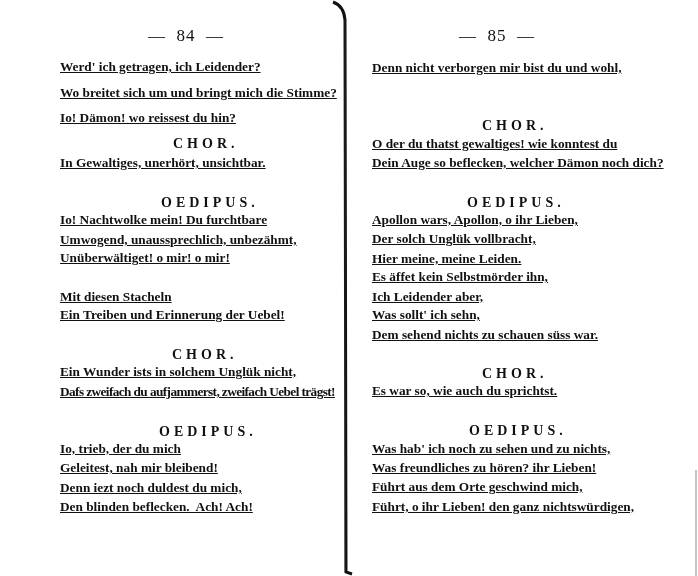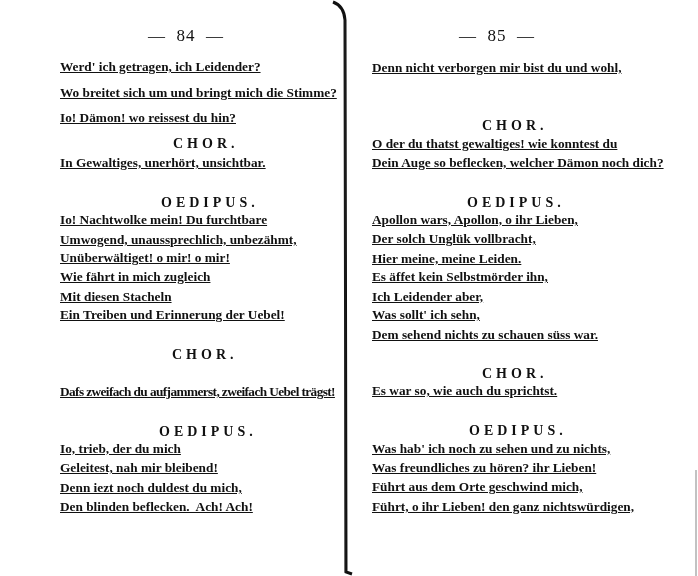--- a/index.html
+++ b/index.html
@@ -75,25 +75,25 @@
     <div class="line" style="top:85px">Wo breitet sich um und bringt mich die Stimme?</div>
     <div class="line" style="top:110px">Io! Dämon! wo reissest du hin?</div>
 
     <div class="speaker" style="top:136px; left:173px">CHOR.</div>
     <div class="line" style="top:155px">In Gewaltiges, unerhört, unsichtbar.</div>
 
     <div class="speaker" style="top:195px; left:161px">OEDIPUS.</div>
     <div class="line" style="top:212px">Io! Nachtwolke mein! Du furchtbare</div>
     <div class="line" style="top:232px">Umwogend, unaussprechlich, unbezähmt,</div>
     <div class="line" style="top:250px">Unüberwältiget! o mir! o mir!</div>
-    <div class="line" style="top:269px">Wie fährt in mich zugleich</div>
     <div class="line" style="top:289px">Mit diesen Stacheln</div>
     <div class="line" style="top:307px">Ein Treiben und Erinnerung der Uebel!</div>
 
     <div class="speaker" style="top:347px; left:172px">CHOR.</div>
+    <div class="line" style="top:364px">Ein Wunder ists in solchem Unglük nicht,</div>
     <div class="line" style="top:384px; letter-spacing:-0.6px">Dafs zweifach du aufjammerst, zweifach Uebel trägst!</div>
 
     <div class="speaker" style="top:424px; left:159px">OEDIPUS.</div>
     <div class="line" style="top:441px">Io, trieb, der du mich</div>
     <div class="line" style="top:460px">Geleitest, nah mir bleibend!</div>
     <div class="line" style="top:480px">Denn iezt noch duldest du mich,</div>
     <div class="line" style="top:499px">Den blinden beflecken.  Ach! Ach!</div>
   </div>
 
   <div class="page page-right">

